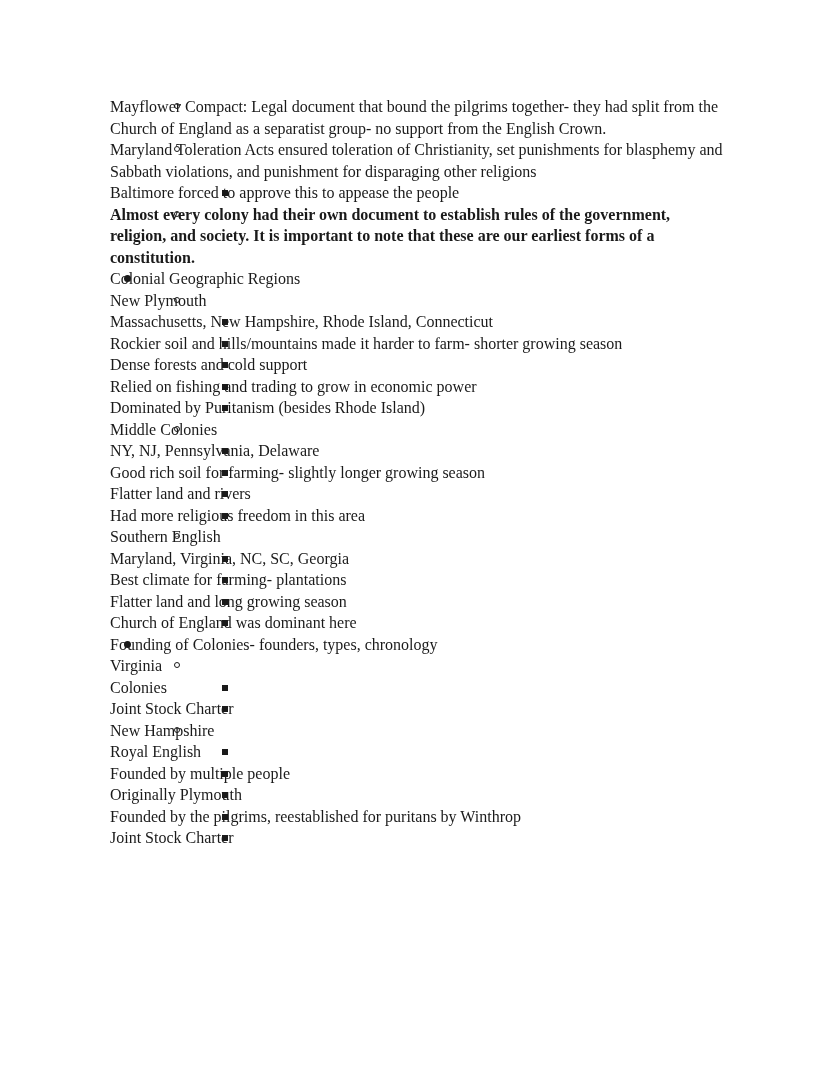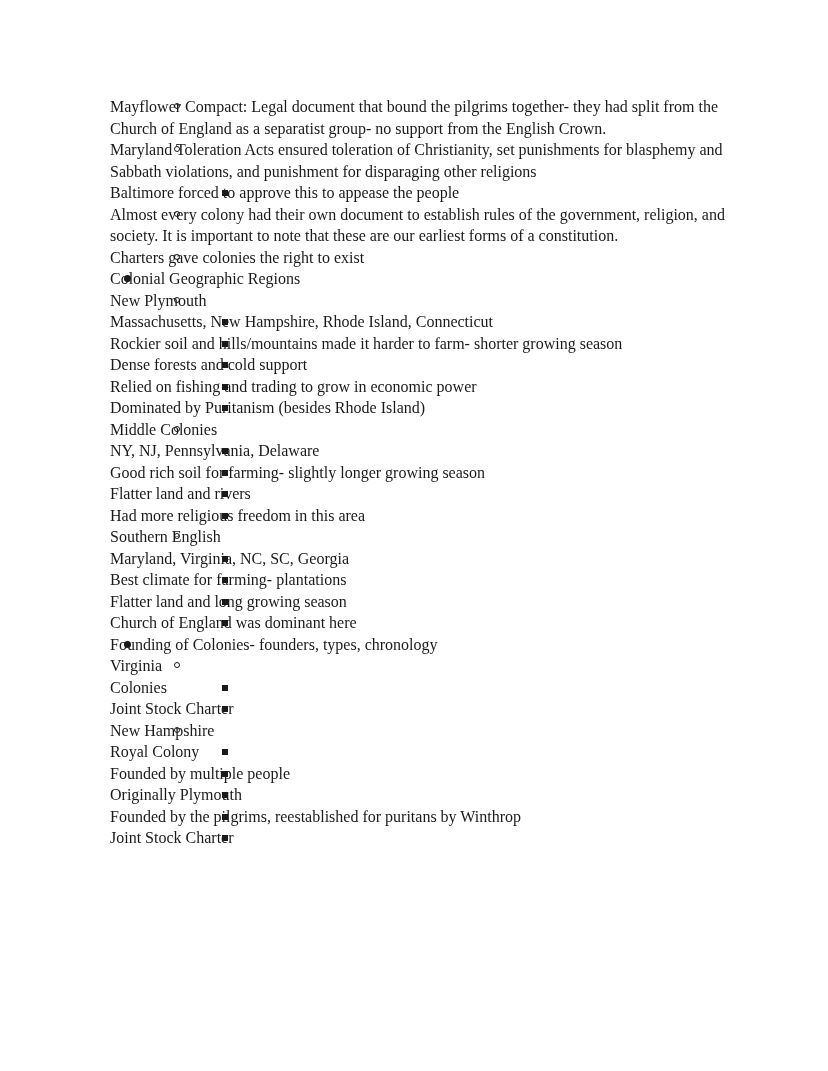--- a/index.html
+++ b/index.html
@@ -90,21 +90,21 @@
   .lvl3 > .marker {
     left: 112px;
     top: 0px;
     width: 6px;
     height: 6px;
     margin-top: 8px;
     background: #1a1a1a;
   }
 
   .bold > .txt {
-    font-weight: normal;
+    font-weight: bold;
   }
 </style>
 </head>
 <body>
 
 <div id="page">
   <ul class="outline" id="outline-root">
       <li class="item lvl2">
         <span class="marker"></span>
         <span class="txt">Mayflower Compact: Legal document that bound the pilgrims together- they had split from the Church of England as a separatist group- no support from the English Crown.</span>
@@ -114,24 +114,20 @@
         <span class="txt">Maryland Toleration Acts ensured toleration of Christianity, set punishments for blasphemy and Sabbath violations, and punishment for disparaging other religions</span>
       </li>
       <li class="item lvl3">
         <span class="marker"></span>
         <span class="txt">Baltimore forced to approve this to appease the people</span>
       </li>
       <li class="item lvl2 bold">
         <span class="marker"></span>
         <span class="txt">Almost every colony had their own document to establish rules of the government, religion, and society. It is important to note that these are our earliest forms of a constitution.</span>
       </li>
-      <li class="item lvl2 bold">
-        <span class="marker"></span>
-        <span class="txt">Charters gave colonies the right to exist</span>
-      </li>
       <li class="item lvl1">
         <span class="marker"></span>
         <span class="txt">Colonial Geographic Regions</span>
       </li>
       <li class="item lvl2">
         <span class="marker"></span>
         <span class="txt">New Plymouth</span>
       </li>
       <li class="item lvl3">
         <span class="marker"></span>
@@ -208,21 +204,21 @@
       <li class="item lvl3">
         <span class="marker"></span>
         <span class="txt">Joint Stock Charter</span>
       </li>
       <li class="item lvl2">
         <span class="marker"></span>
         <span class="txt">New Hampshire</span>
       </li>
       <li class="item lvl3">
         <span class="marker"></span>
-        <span class="txt">Royal Colony</span>
+        <span class="txt">Royal English</span>
       </li>
       <li class="item lvl3">
         <span class="marker"></span>
         <span class="txt">Founded by multiple people</span>
       </li>
       <li class="item lvl3">
         <span class="marker"></span>
         <span class="txt">Originally Plymouth</span>
       </li>
       <li class="item lvl3">

